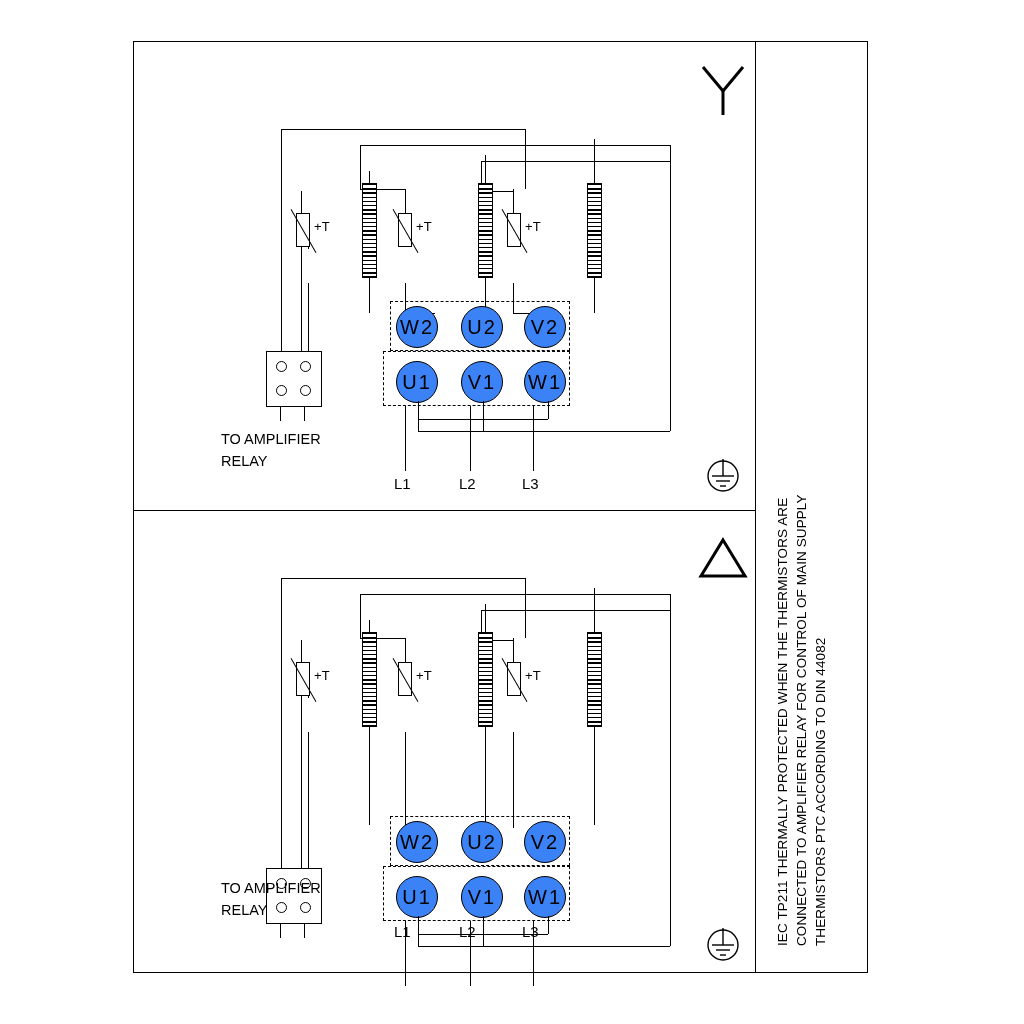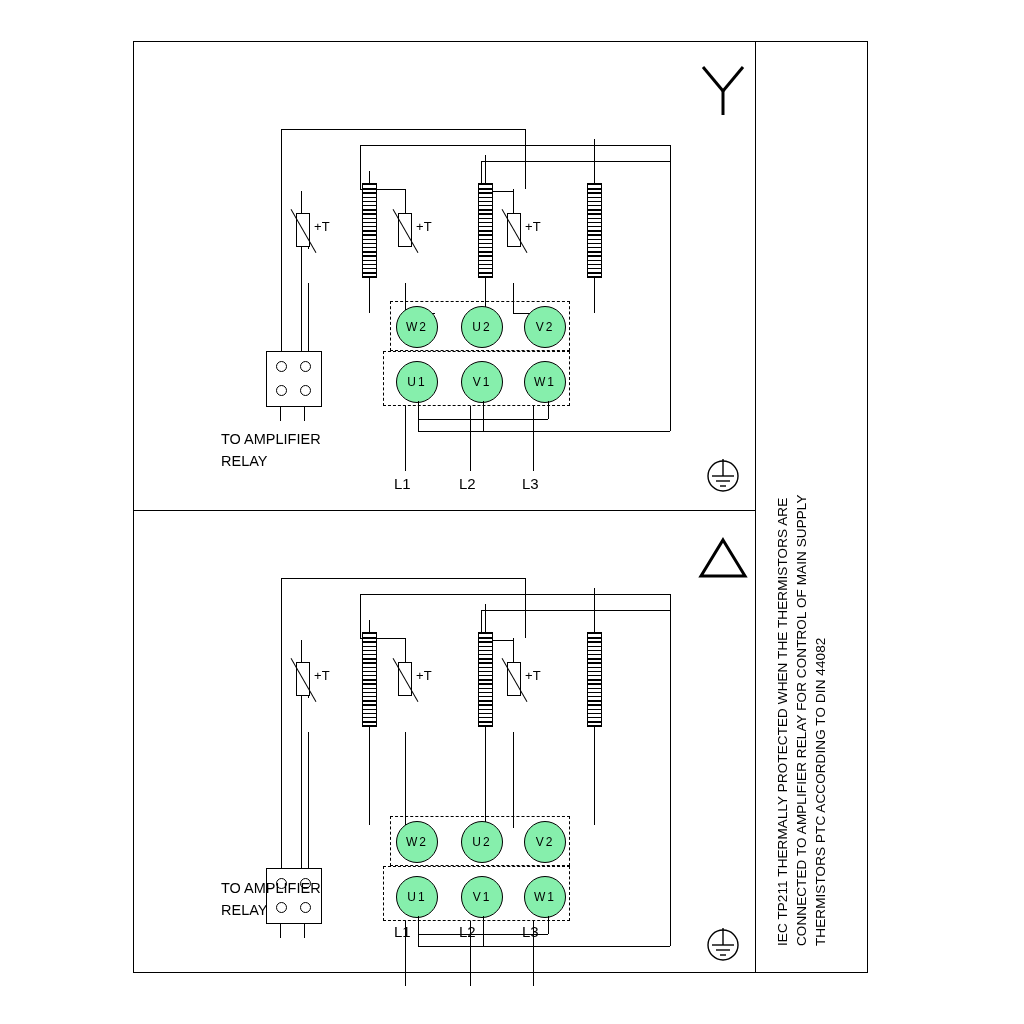--- a/index.html
+++ b/index.html
@@ -101,22 +101,22 @@
     letter-spacing: 0.2px;
   }
 
   
   .term {
     position: absolute;
     width: 42px;
     height: 42px;
     border: 1.4px solid #000;
     border-radius: 50%;
-    background: #86efac;
-    font-size: 12px;
+    background: #3b82f6;
+    font-size: 20px;
     line-height: 40px;
     text-align: center;
     letter-spacing: 2px;
     box-sizing: border-box;
   }
 
   
   .dashgroup {
     position: absolute;
     border: 1.2px dashed #000;

